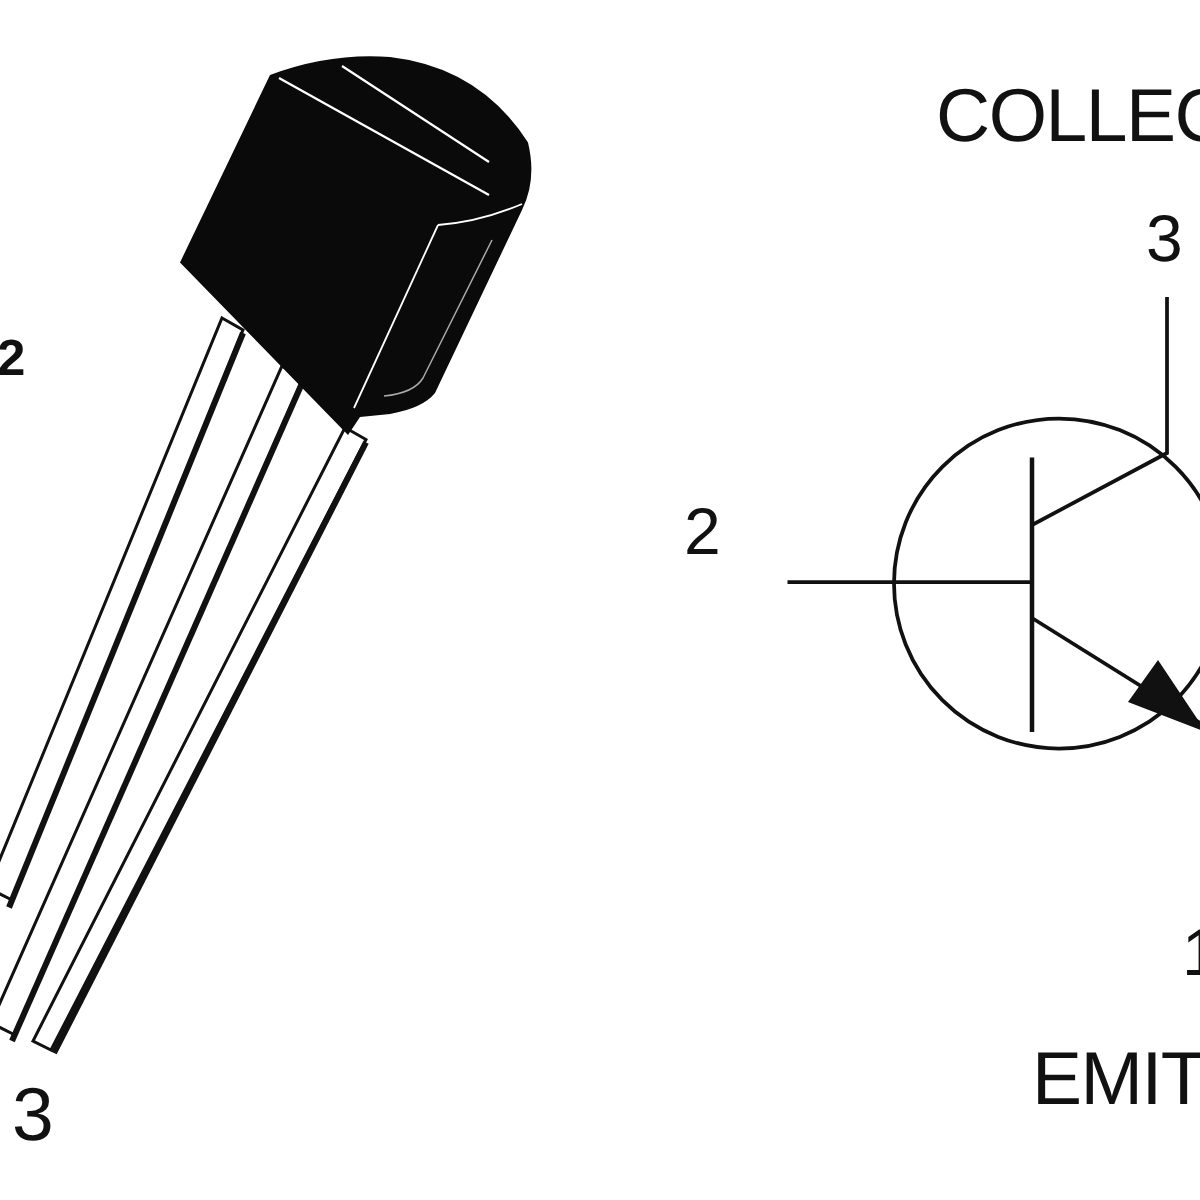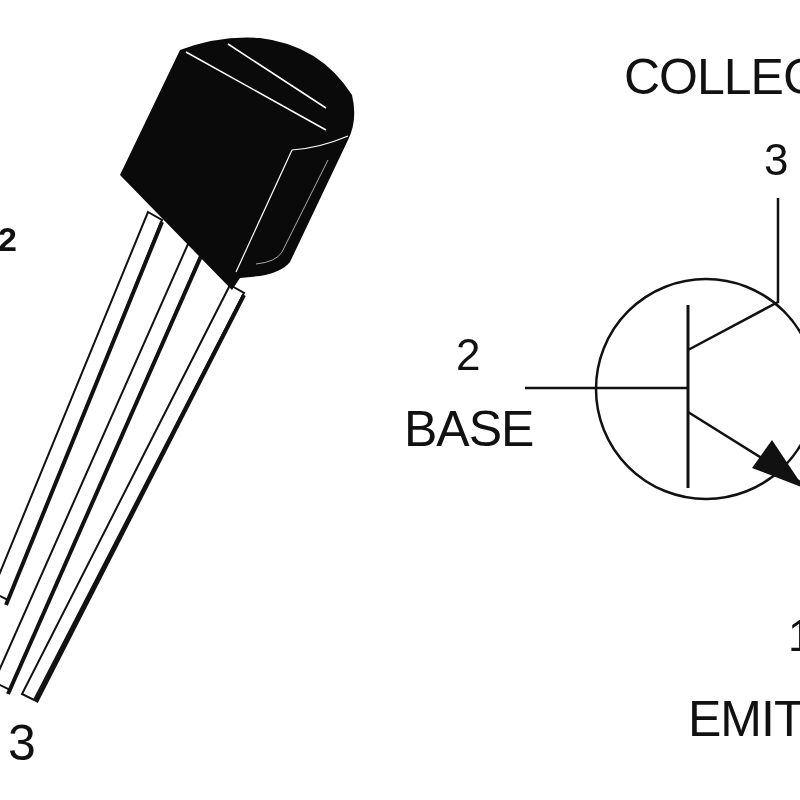--- a/index.html
+++ b/index.html
@@ -49,16 +49,15 @@
       <polygon points="752,468 772,440 804,488" fill="#111"></polygon>
     </g>
   </svg>
 
   <div class="lbl bold" style="left:-2px; top:222px; font-size:34px;">2</div>
   <div class="lbl" style="left:8px; top:718px; font-size:50px;">3</div>
 
   <div class="lbl" style="left:624px; top:52px; font-size:50px; letter-spacing:-1px;">COLLEC</div>
   <div class="lbl" style="left:764px; top:138px; font-size:44px;">3</div>
   <div class="lbl" style="left:456px; top:333px; font-size:44px;">2</div>
-  <div class="lbl" style="left:404px; top:404px; font-size:50px; letter-spacing:-1px;">BASE</div>
   <div class="lbl" style="left:788px; top:614px; font-size:44px;">1</div>
   <div class="lbl" style="left:688px; top:694px; font-size:50px; letter-spacing:-1px;">EMIT</div>
 </div>
 
 </body></html>

